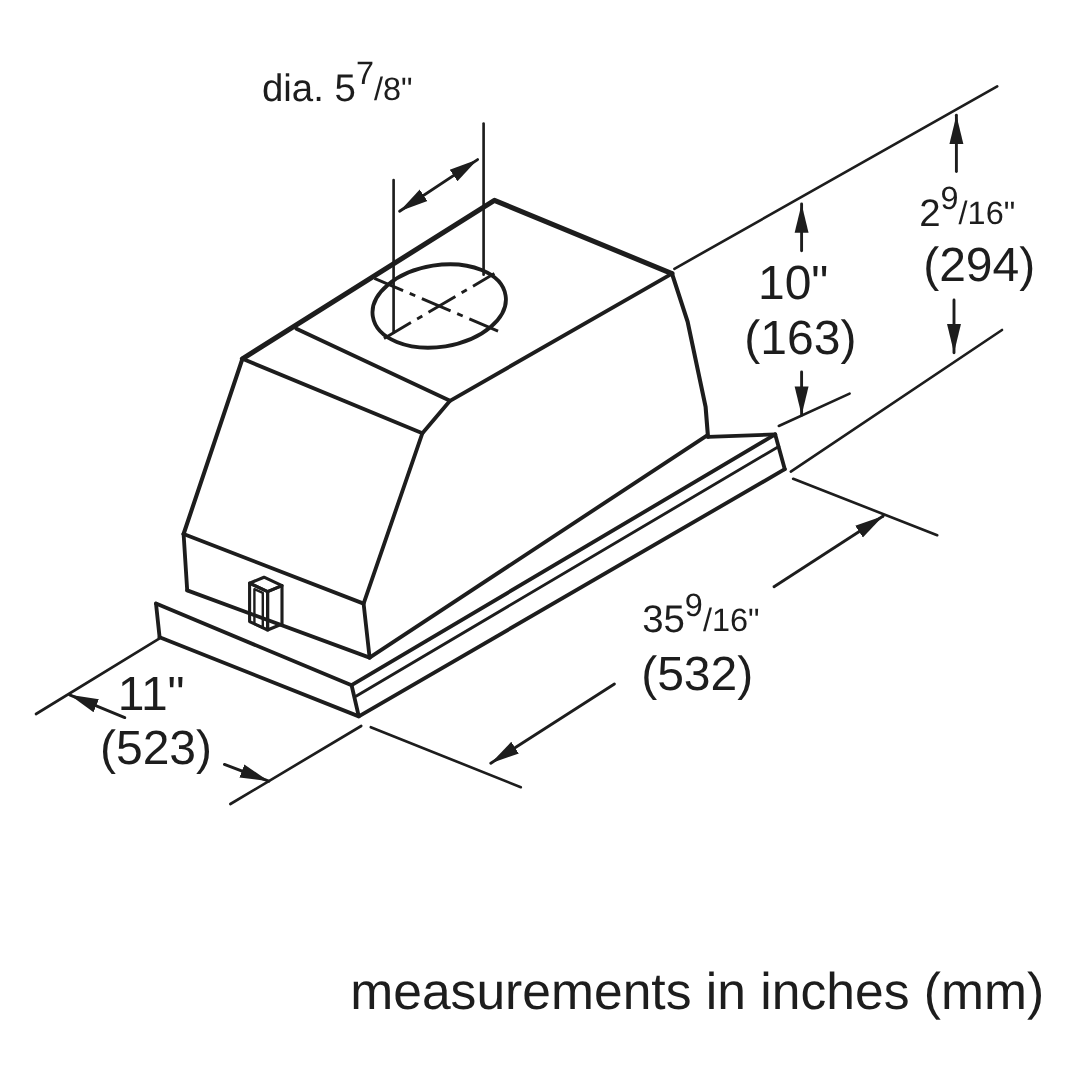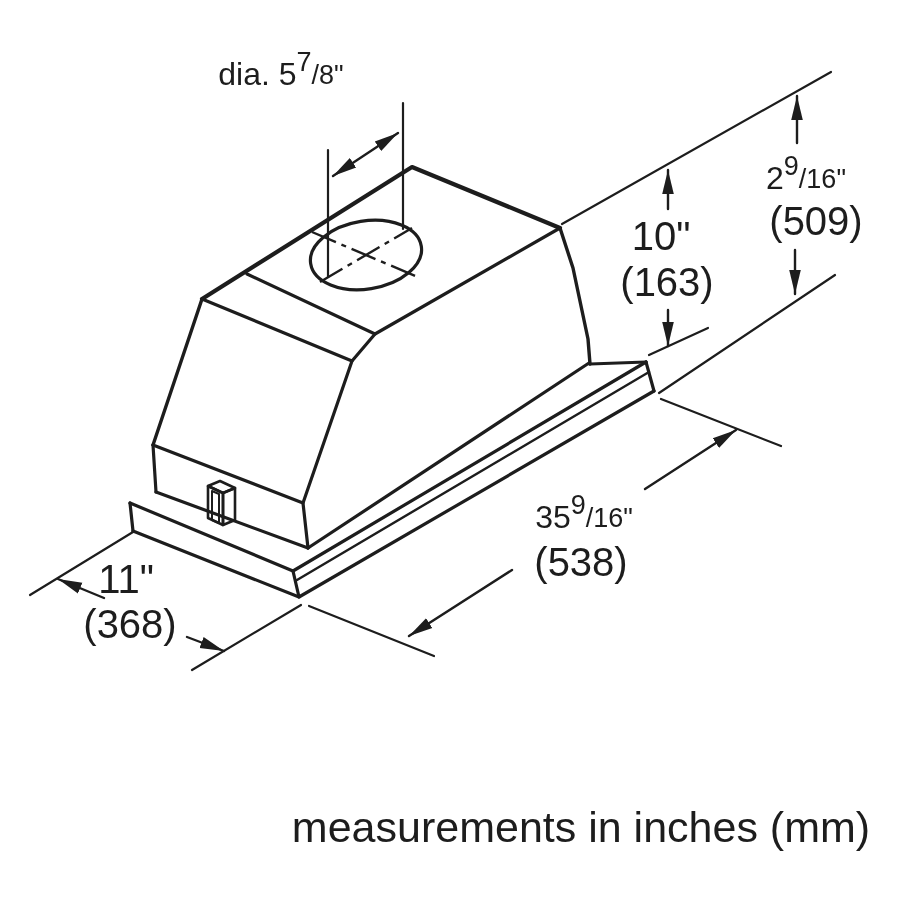--- a/index.html
+++ b/index.html
@@ -108,34 +108,34 @@
     <span>10"</span>
   </div>
   <div class="lbl" style="left:667px;top:282px;">
     <span>(163)</span>
   </div>
 
   <div class="lbl" style="left:806px;top:175px;">
     <span class="whole">2</span><span class="fnum">9</span><span class="fden">/16"</span>
   </div>
   <div class="lbl" style="left:816px;top:221px;">
-    <span>(509)</span>
+    <span>(294)</span>
   </div>
 
   <div class="lbl" style="left:584px;top:514px;">
     <span class="whole">35</span><span class="fnum">9</span><span class="fden">/16"</span>
   </div>
   <div class="lbl" style="left:581px;top:562px;">
-    <span>(538)</span>
+    <span>(532)</span>
   </div>
 
   <div class="lbl" style="left:126px;top:579px;">
     <span>11"</span>
   </div>
   <div class="lbl" style="left:130px;top:624px;">
-    <span>(368)</span>
+    <span>(523)</span>
   </div>
 
   <div class="lbl caption" style="left:581px;top:827px;">
     <span>measurements in inches (mm)</span>
   </div>
 
 </div>
 
 </body></html>

